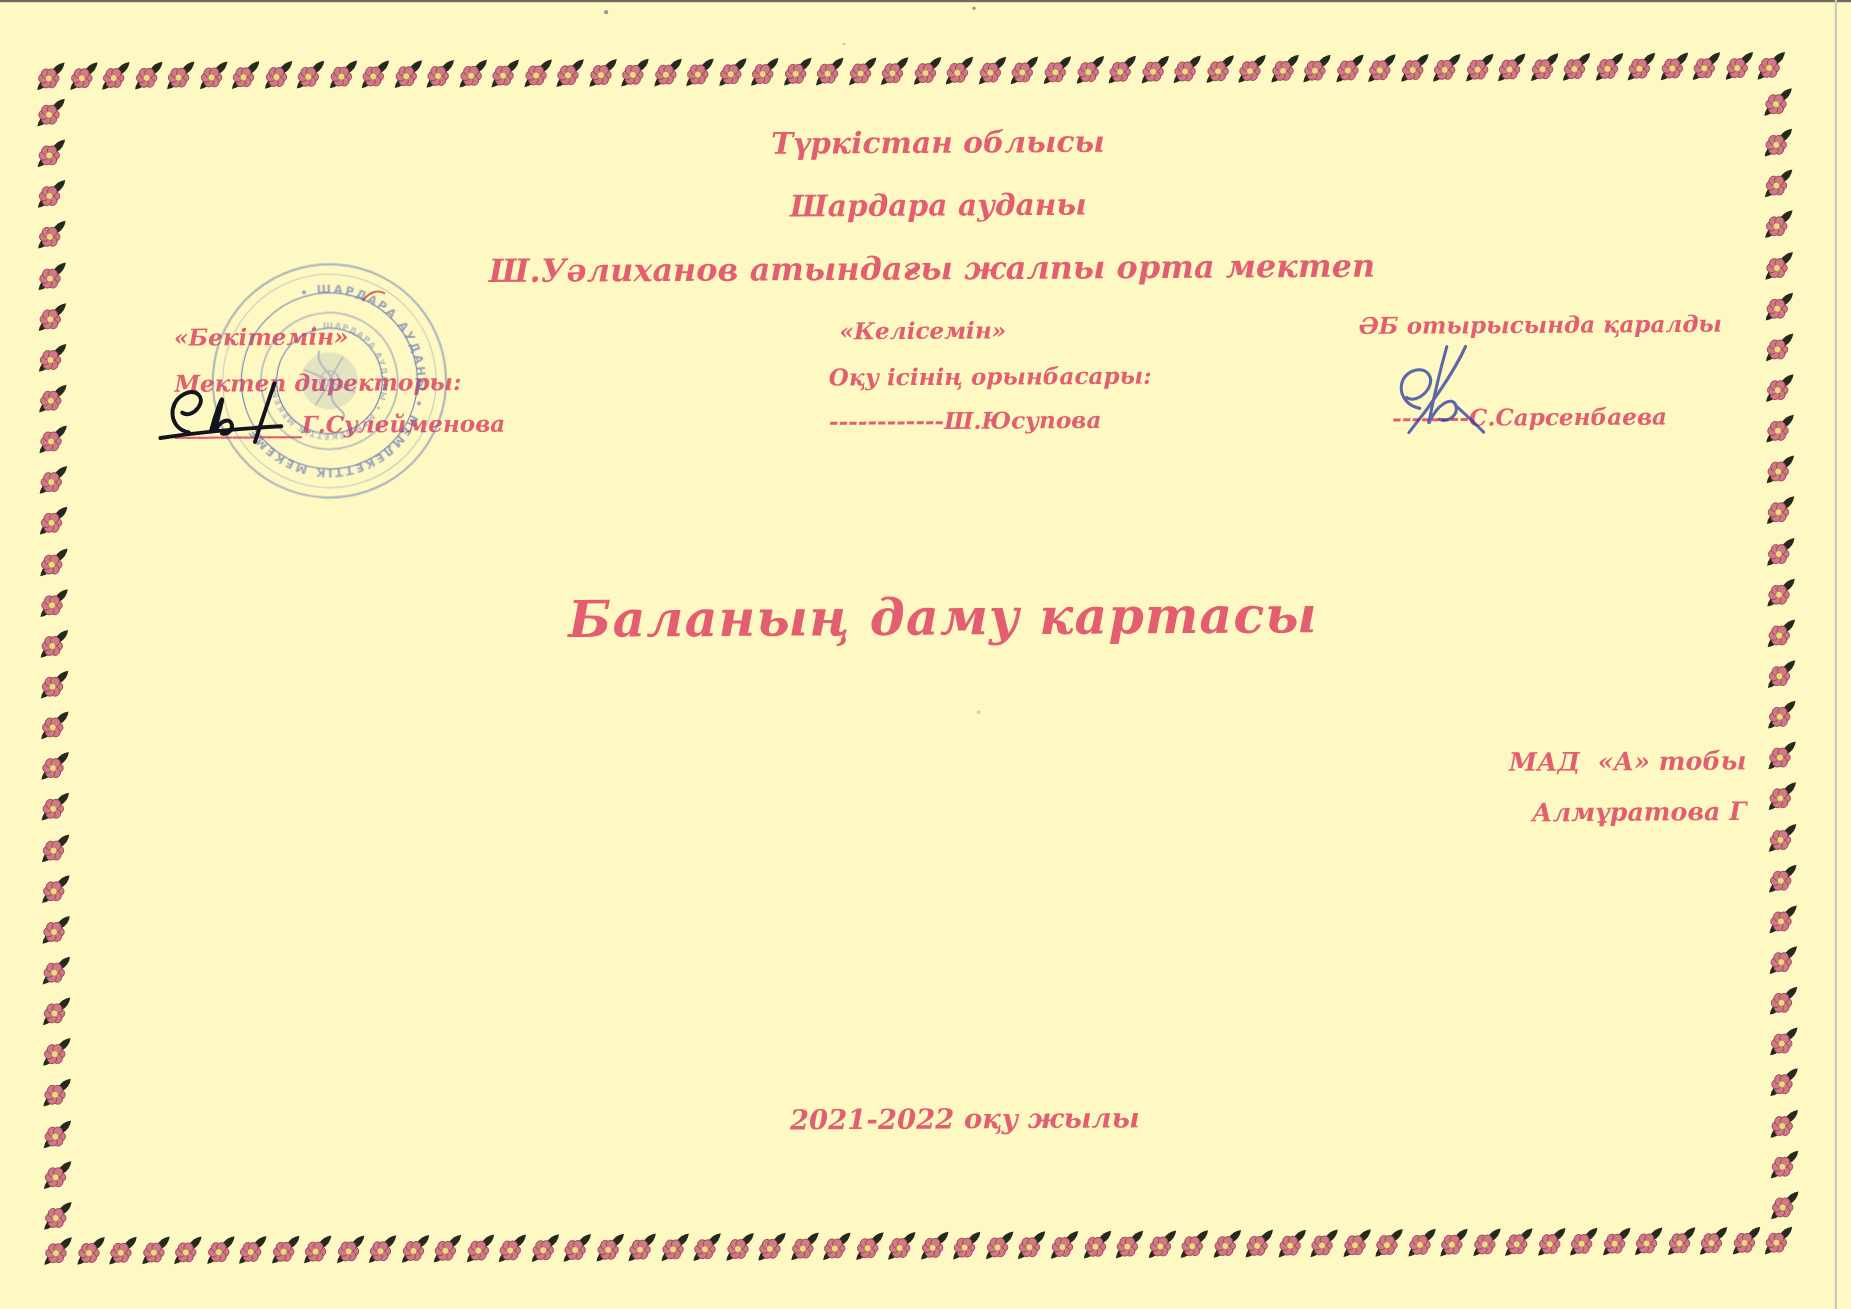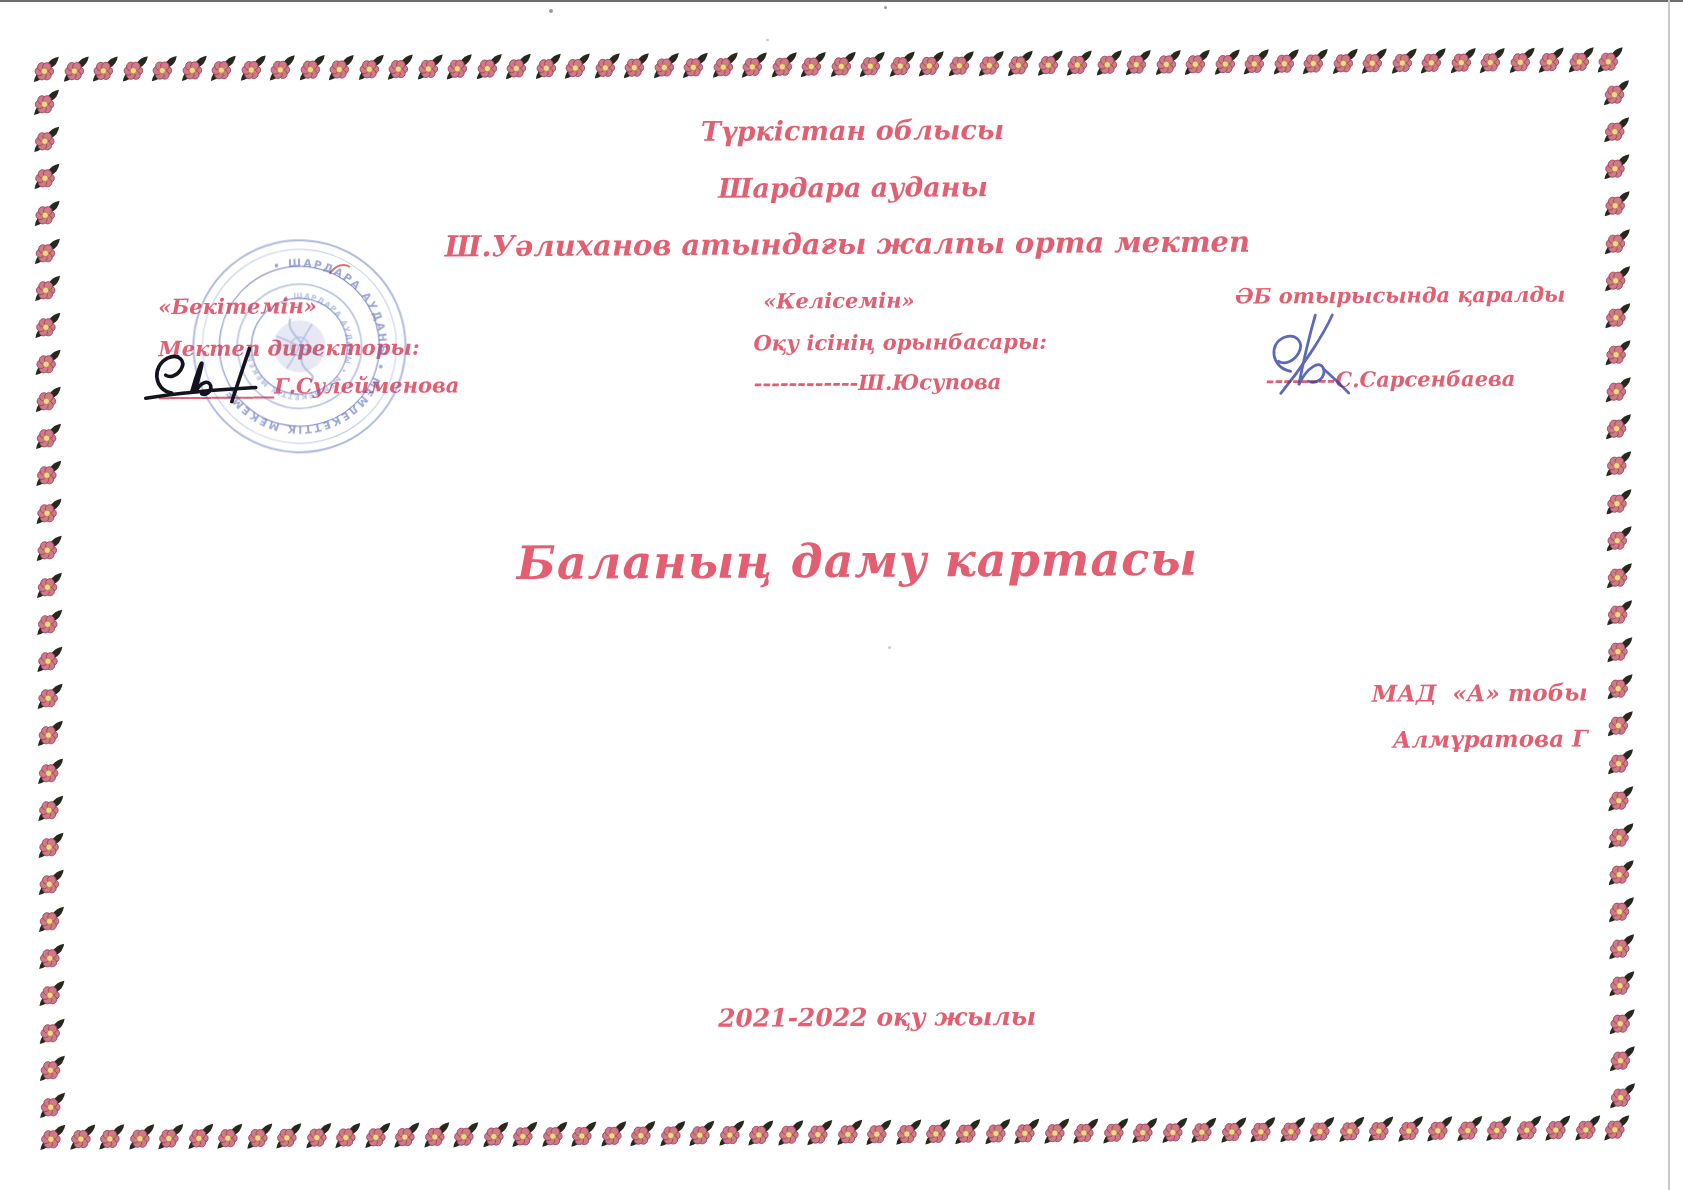--- a/index.html
+++ b/index.html
@@ -1,19 +1,19 @@
 <!DOCTYPE html>
 <html style="--text_pink: #e25e70; --stamp_blue: #5166b5; --flower_petal: #d0798a; --flower_petal_edge: #9c4352; --flower_center: #f0d58c; --flower_center_edge: #aa7e30; --leaf_dark: #262a1e; --ink_dark: #14141e; --ink_blue: #2c3da3;"><head>
 <meta charset="utf-8">
 <style>
   html,body{margin:0;padding:0;background:#e9e9e7;}
   .page{
     position:relative;
     width:1683px;height:1190px;
-    background:#ffffff;
+    background:#fef9c3;
     overflow:hidden;
     font-family:"DejaVu Serif", serif;
   }
   .scan-rotate{
     position:absolute;inset:0;
     transform:rotate(-0.35deg);
     transform-origin:50% 50%;
   }
   
   .border-h{position:absolute;left:36px;width:1592px;height:28px;display:flex;justify-content:space-between;}

